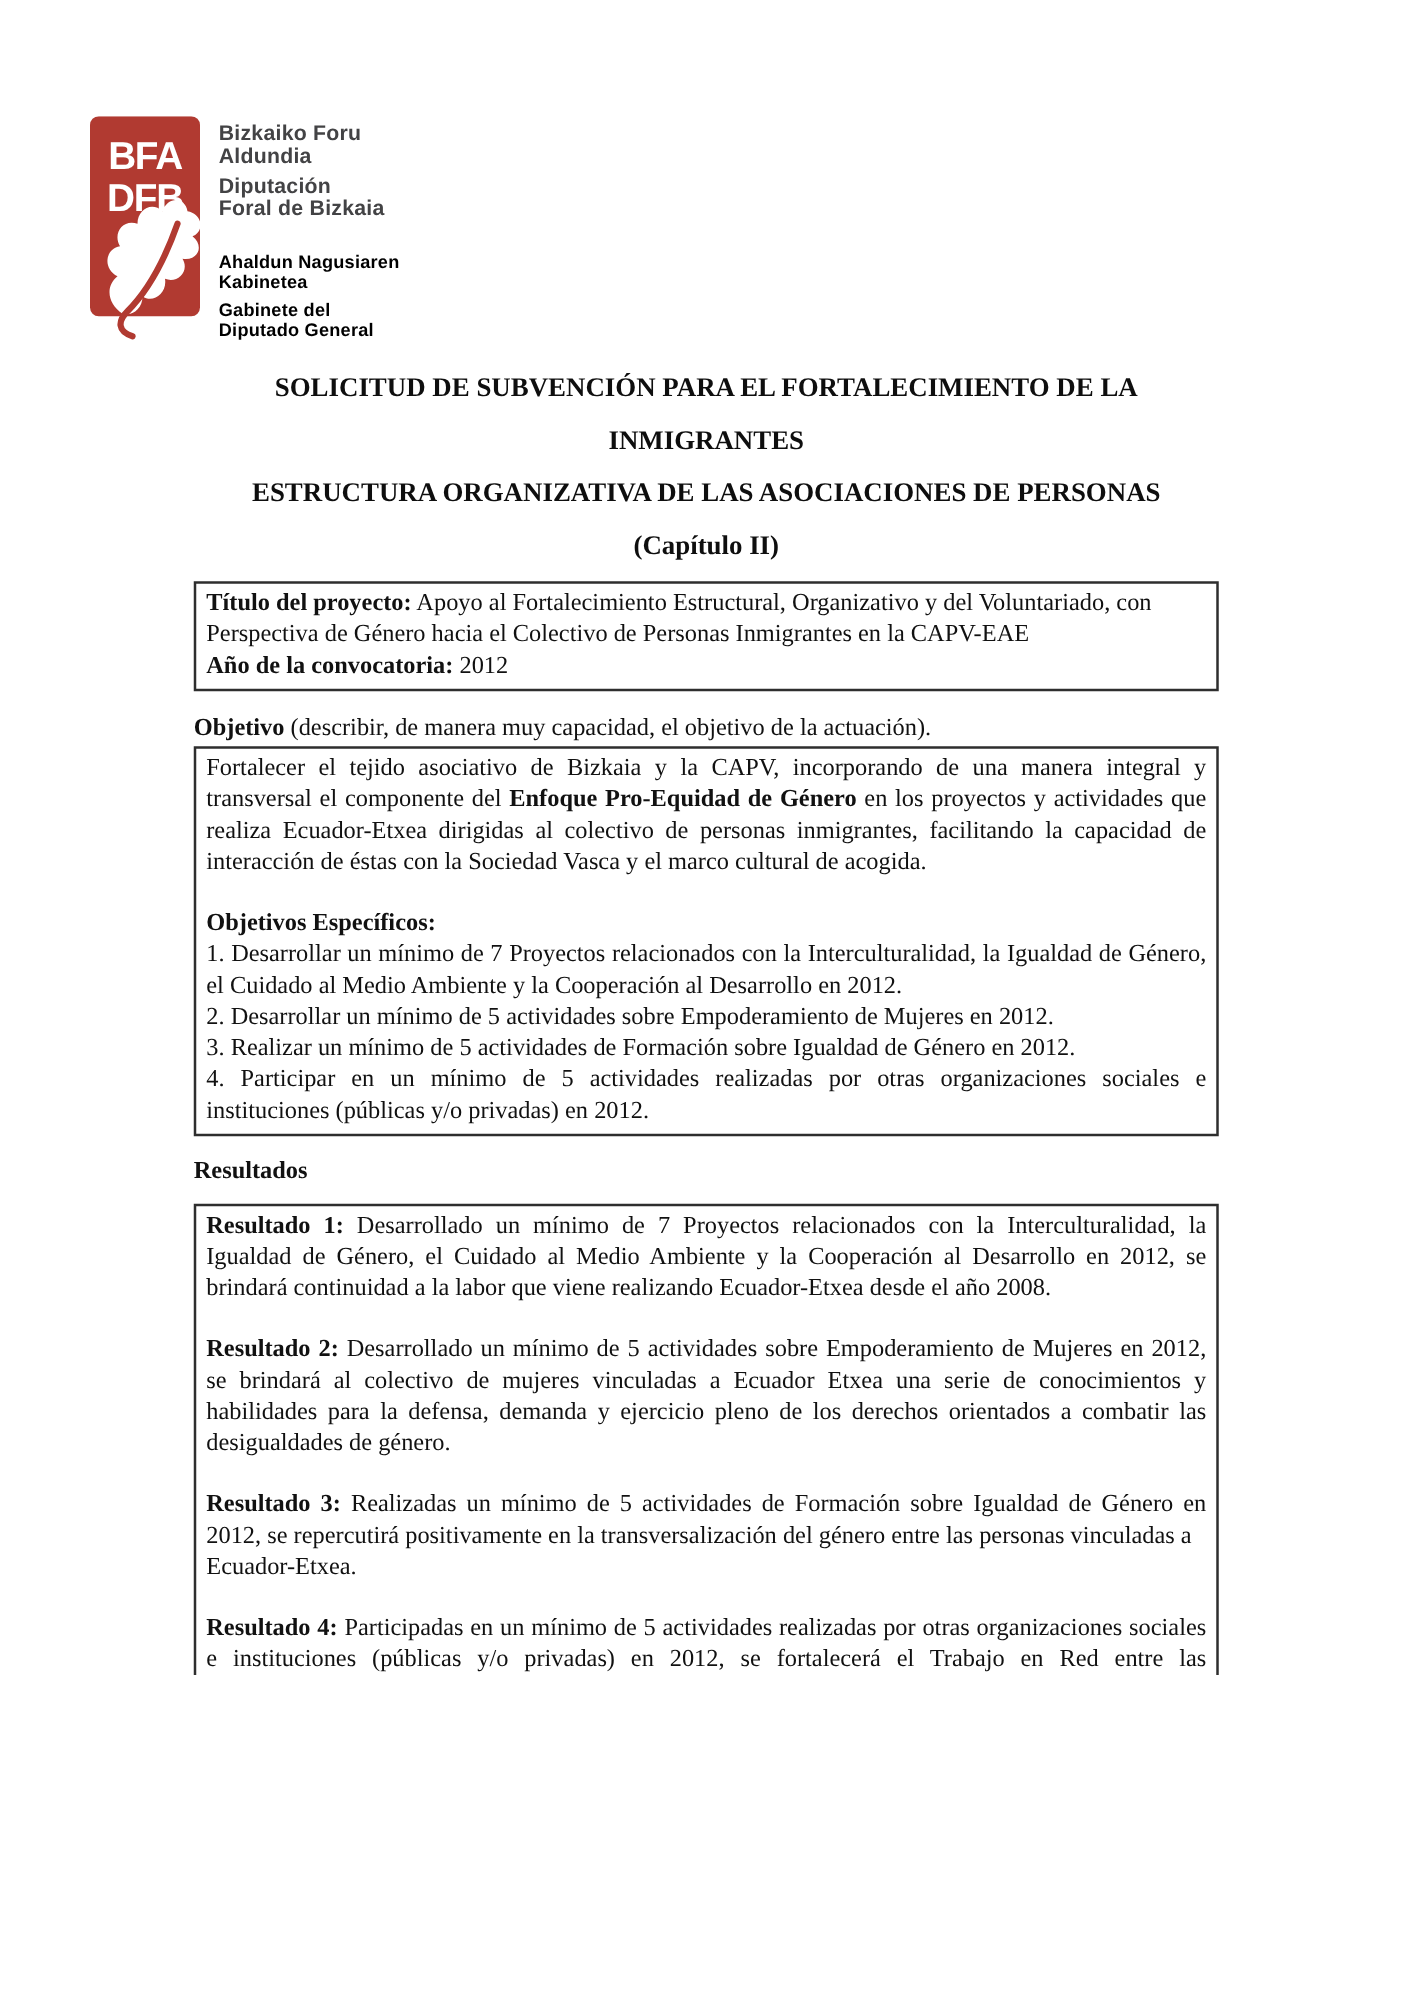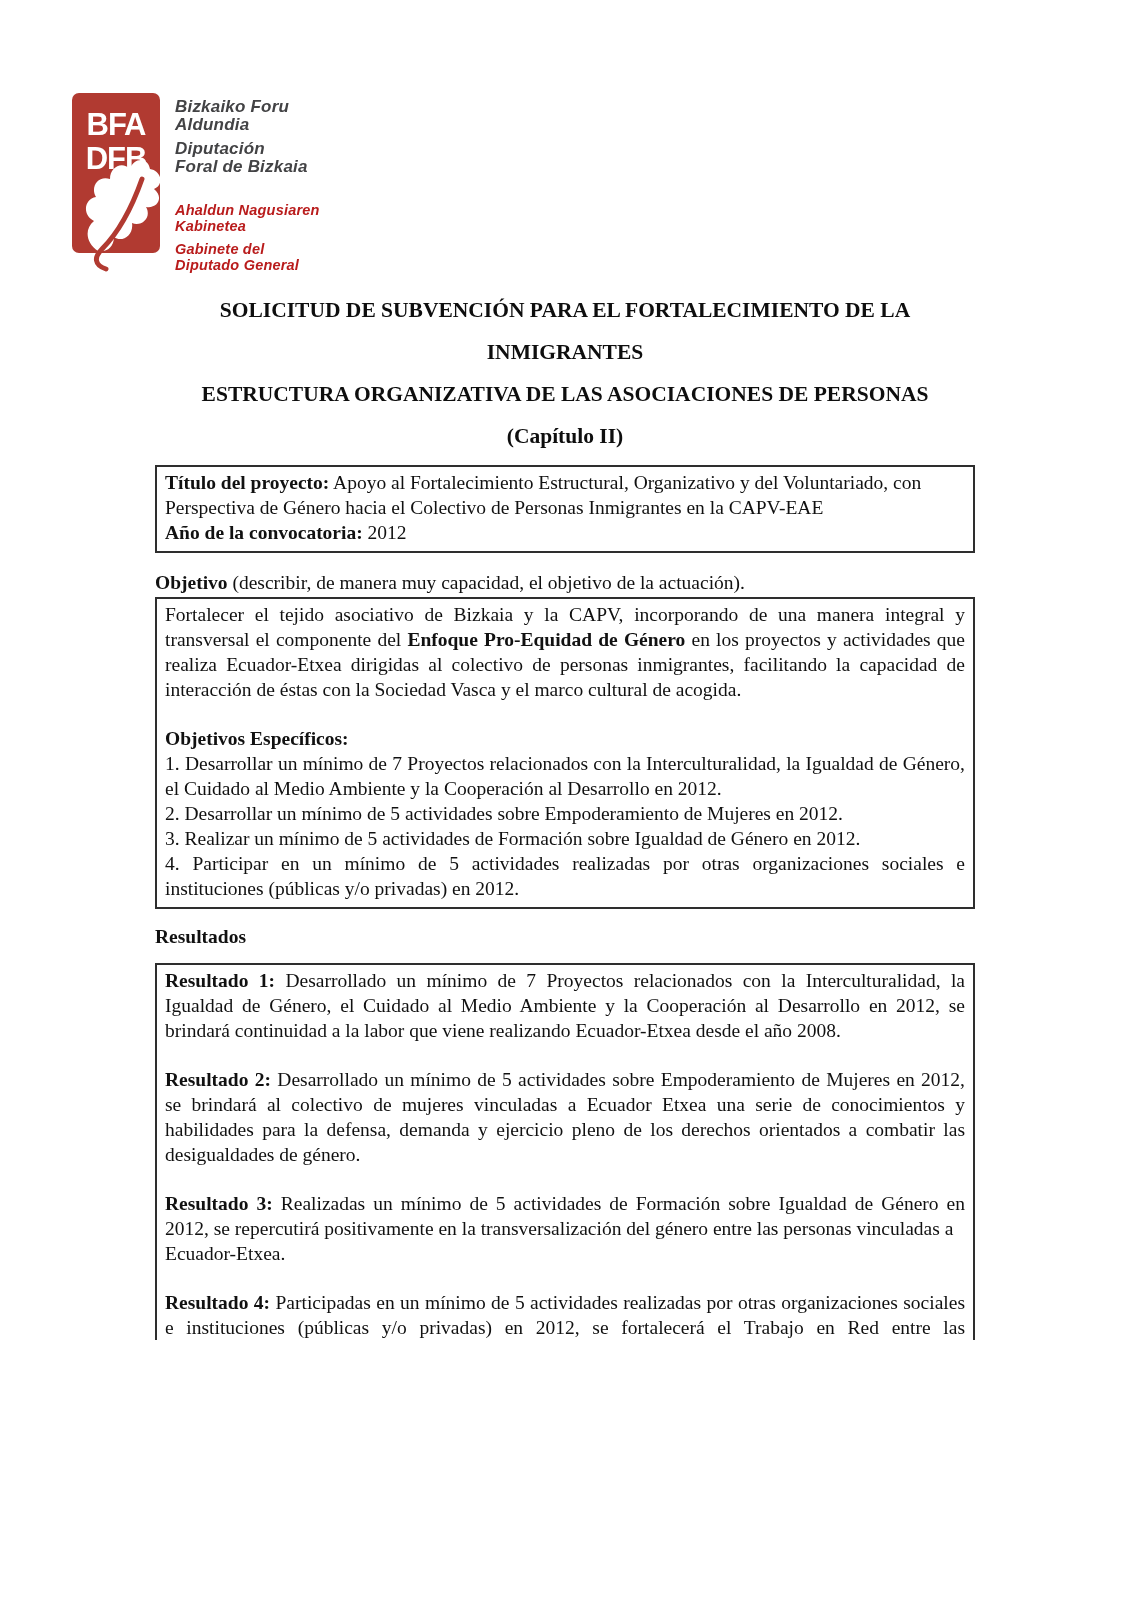--- a/index.html
+++ b/index.html
@@ -12,31 +12,31 @@
     overflow:hidden;
   }
 
   
   .logo-block {
     position:absolute; left:72px; top:93px;
     display:flex; gap:15px;
     font-family:"Liberation Sans", sans-serif;
   }
   .logo-mark { width:88px; }
-  .logo-text { padding-top:5px;font-style:italic; }
+  .logo-text { padding-top:5px; }
   .org-line {
     font-size:17px; line-height:18px; font-weight:700;
     color:#434345; letter-spacing:.2px;
   }
   .org-group-2 { margin-top:6px; }
   .dept-group-1 { margin-top:26px; }
   .dept-group-2 { margin-top:7px; }
   .dept-line {
     font-size:14.5px; line-height:16px; font-weight:700;
-    color:#b91c1c; letter-spacing:.2px;
+    color:#000000; letter-spacing:.2px;
   }
 
   
   .content { position:absolute; left:155px; top:0; width:820px; }
 
   .doc-title {
     margin:297px 0 0 0;
     text-align:center;
     font-weight:bold;
     font-size:21.5px; line-height:26px;

